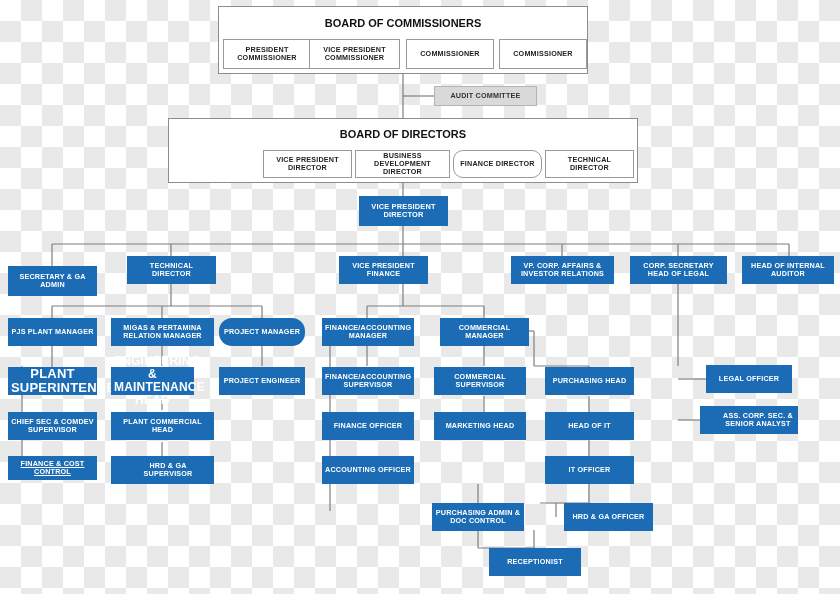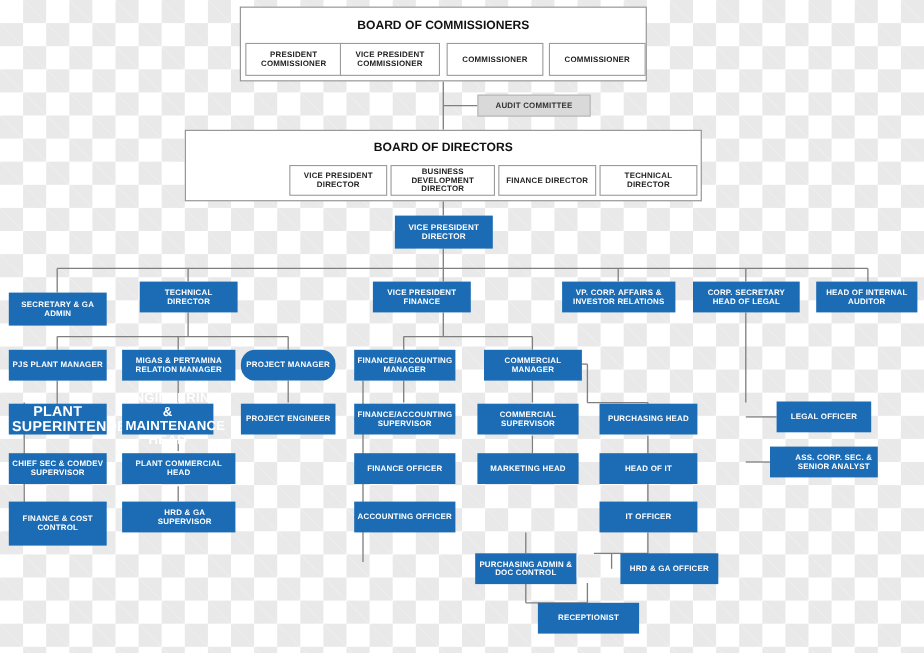--- a/index.html
+++ b/index.html
@@ -158,21 +158,21 @@
 
   <div class="panel" style="left:168px; top:118px; width:470px; height:65px;"></div>
   <div class="title" style="left:168px; top:122px; width:470px; height:24px; font-size:11px;">BOARD OF DIRECTORS</div>
 
   <div class="node white" style="left:263px; top:150px; width:89px; height:28px; font-size:7.2px;">
     <span>VICE PRESIDENT DIRECTOR</span>
   </div>
   <div class="node white" style="left:355px; top:150px; width:95px; height:28px; font-size:7.2px;">
     <span>BUSINESS DEVELOPMENT DIRECTOR</span>
   </div>
-  <div class="node white" style="left:453px; top:150px; width:89px; height:28px; font-size:7.2px;">
+  <div class="node white" style="left:453px; top:150px; width:89px; height:28px; font-size:7.2px;border-radius:10px;">
     <span>FINANCE DIRECTOR</span>
   </div>
   <div class="node white" style="left:545px; top:150px; width:89px; height:28px; font-size:7.2px;">
     <span>TECHNICAL DIRECTOR</span>
   </div>
 
   <div class="node" style="left:359px; top:196px; width:89px; height:30px; font-size:7.4px;">
     <span>VICE PRESIDENT DIRECTOR</span>
   </div>
 
@@ -245,21 +245,21 @@
   <div class="node" style="left:434px; top:412px; width:92px; height:28px; font-size:7.2px;">
     <span>MARKETING HEAD</span>
   </div>
   <div class="node" style="left:545px; top:412px; width:89px; height:28px; font-size:7.2px;">
     <span>HEAD OF IT</span>
   </div>
   <div class="node" style="left:700px; top:406px; width:98px; height:28px; font-size:7.2px;padding-left:21px;">
     <span>ASS. CORP. SEC. &amp; SENIOR ANALYST</span>
   </div>
 
-  <div class="node" style="left:8px; top:456px; width:89px; height:40px; font-size:7.2px;">
+  <div class="node" style="left:8px; top:456px; width:89px; height:24px; font-size:7.2px;text-decoration:underline;">
     <span>FINANCE &amp; COST CONTROL</span>
   </div>
   <div class="node" style="left:111px; top:456px; width:103px; height:28px; font-size:7.2px;padding-left:14px;">
     <span>HRD &amp; GA SUPERVISOR</span>
   </div>
   <div class="node" style="left:322px; top:456px; width:92px; height:28px; font-size:7.2px;">
     <span>ACCOUNTING OFFICER</span>
   </div>
   <div class="node" style="left:545px; top:456px; width:89px; height:28px; font-size:7.2px;">
     <span>IT OFFICER</span>

